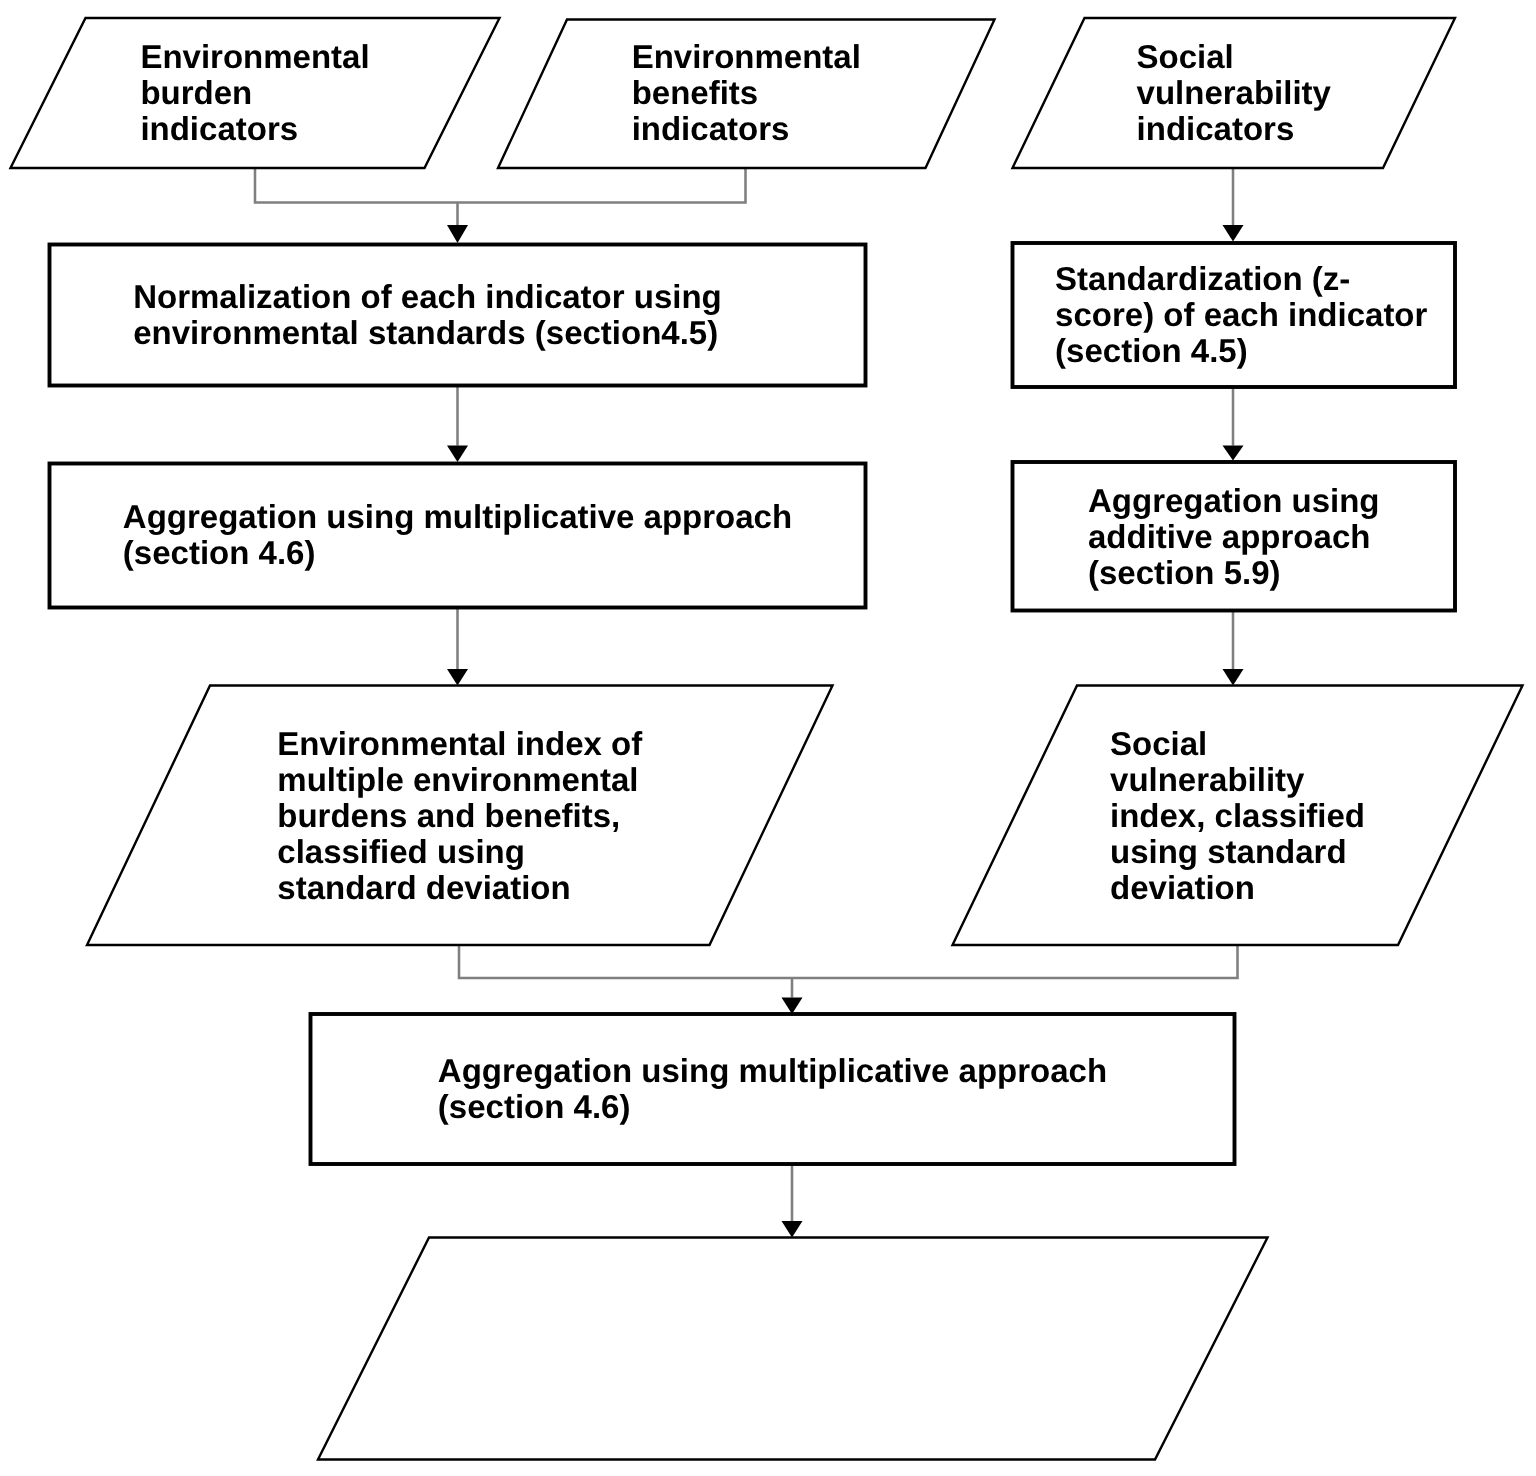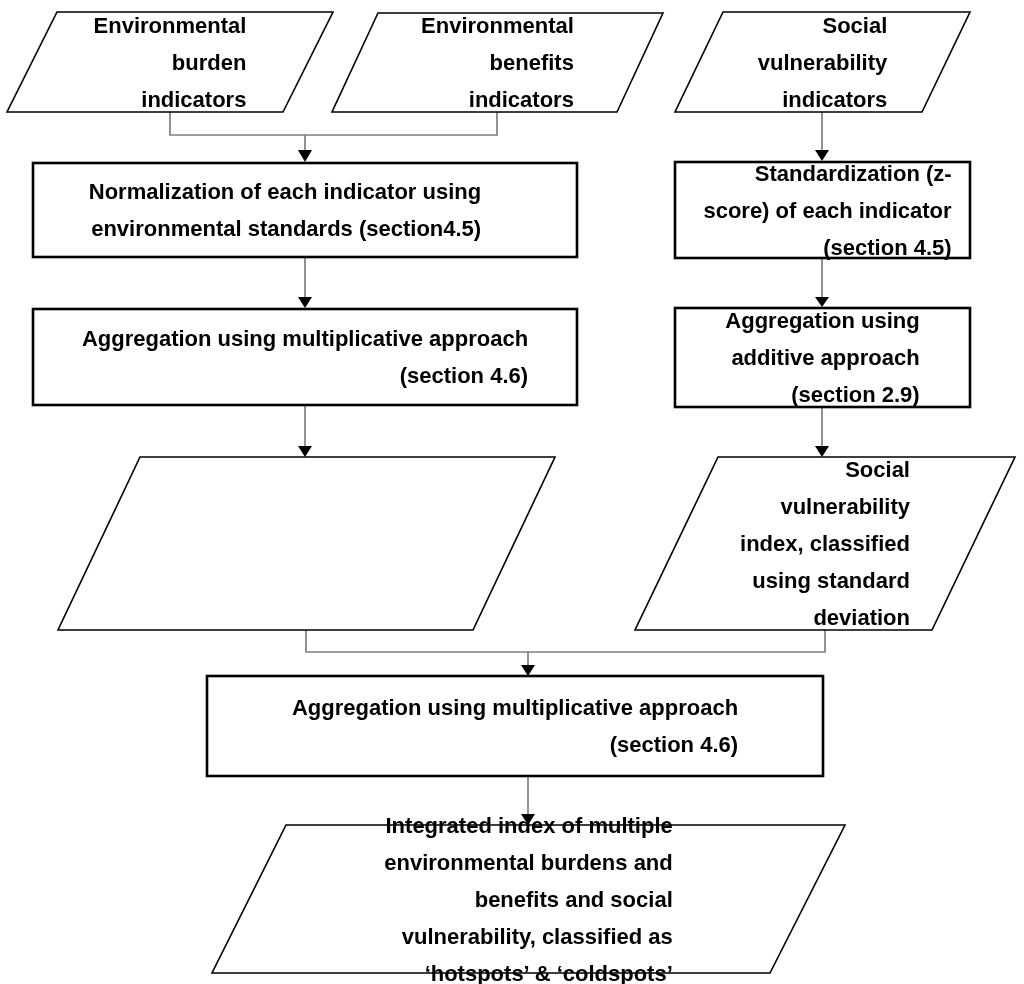--- a/index.html
+++ b/index.html
@@ -10,22 +10,22 @@
     overflow:hidden;
   }
   .stage svg{position:absolute;left:0;top:0;}
   .shape{fill:var(--node-fill,#fff);stroke:var(--node-stroke,#000);}
   .rect{stroke-width:2.6;}
   .para{stroke-width:1.6;}
   .conn{fill:none;stroke:var(--connector,#7f7f7f);stroke-width:1.7;}
   .ah{fill:var(--node-stroke,#000);stroke:none;}
   .label{
     position:absolute;display:flex;align-items:center;justify-content:center;
-    text-align:right;white-space:pre-line;
-    font-weight:bold;font-size:22px;line-height:37px;
+    text-align:left;white-space:pre-line;
+    font-weight:bold;font-size:22px;line-height:24px;
     color:var(--text,#000);
   }
 </style>
 </head>
 <body>
 
 <div class="stage">
 
   <svg width="1024" height="984" viewBox="0 0 1024 984">
 
@@ -94,31 +94,31 @@
 
   <div class="label" style="left:675px;top:162px;width:305px;height:96px;">Standardization (z-
 score) of each indicator
 (section 4.5)</div>
 
   <div class="label" style="left:33px;top:309px;width:544px;height:96px;">Aggregation using multiplicative approach
 (section 4.6)</div>
 
   <div class="label" style="left:675px;top:308px;width:295px;height:99px;">Aggregation using
 additive approach
-(section 2.9)</div>
+(section 5.9)</div>
 
+  <div class="label" style="left:58px;top:457px;width:497px;height:173px;">Environmental index of
+multiple environmental
+burdens and benefits,
+classified using
+standard deviation</div>
 
   <div class="label" style="left:635px;top:457px;width:380px;height:173px;">Social
 vulnerability
 index, classified
 using standard
 deviation</div>
 
   <div class="label" style="left:207px;top:676px;width:616px;height:100px;">Aggregation using multiplicative approach
 (section 4.6)</div>
 
-  <div class="label" style="left:212px;top:825px;width:633px;height:148px;">Integrated index of multiple
-environmental burdens and
-benefits and social
-vulnerability, classified as
-‘hotspots’ &amp; ‘coldspots’</div>
 
 </div>
 
 </body></html>

